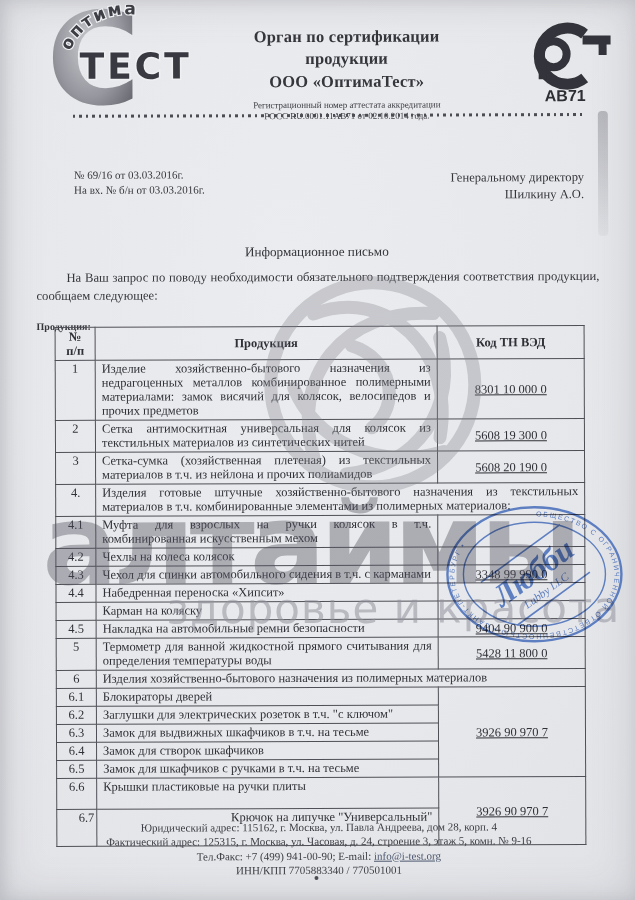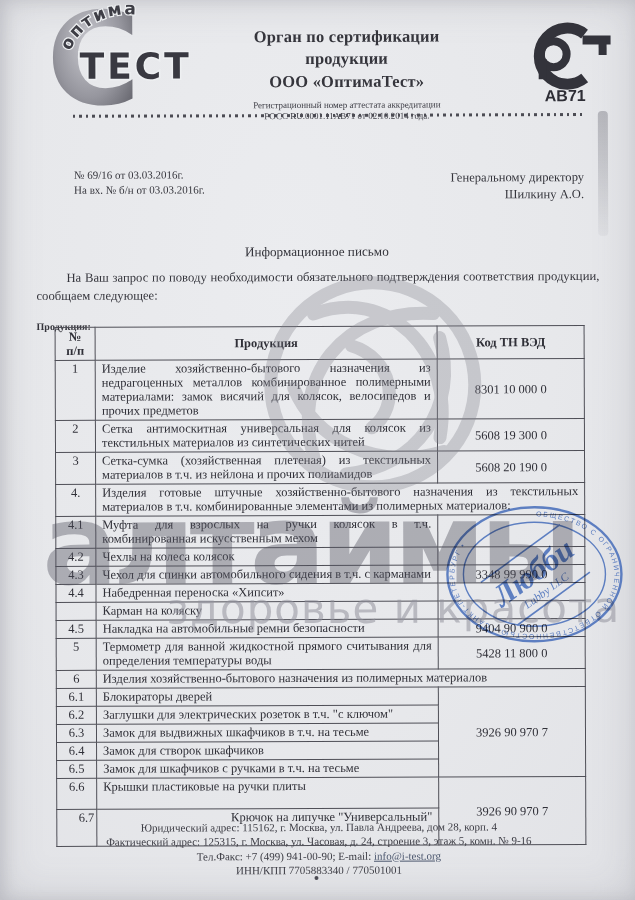--- a/index.html
+++ b/index.html
@@ -29,21 +29,21 @@
   .products-label{left:37px;top:320px;font-size:10px;font-weight:bold;}
   
   .tblwrap{left:55px;top:326px;width:529px;}
   table{border-collapse:collapse;width:529px;table-layout:fixed;}
   col.w-num{width:40px;} col.w-prod{width:342px;} col.w-code{width:147px;}
   th,td{border:1px solid #4f4f57;font-size:12.5px;line-height:14px;
     font-family:"Liberation Serif","DejaVu Serif",serif;color:#303038;}
   th{font-weight:bold;text-align:center;padding:2px 2px;line-height:14px;}
   td.c-num{text-align:center;vertical-align:top;padding:1px 2px 2px;}
   td.c-prod{text-align:justify;vertical-align:top;padding:1px 6px 2px;}
-  td.c-code{text-align:center;vertical-align:middle;padding:1px 0;}
+  td.c-code{text-align:center;vertical-align:middle;padding:1px 0;text-decoration:underline;}
   tr.tall td{height:27px;}
   tr.tall2 td{height:33px;text-align:right;}
   
   .footer{left:0;top:820px;width:635px;text-align:center;font-size:11px;line-height:1.3;color:#3d3d45;}
   .footer a{color:#4d586f;text-decoration:underline;}
   
   .streak{left:599px;top:112px;width:10px;height:125px;
     background:linear-gradient(180deg,rgba(90,90,100,.35),rgba(90,90,100,.05));border-radius:4px;}
   .dot-artifact{left:313px;top:876px;width:4px;height:4px;border-radius:50%;background:#4c4c54;}
   

